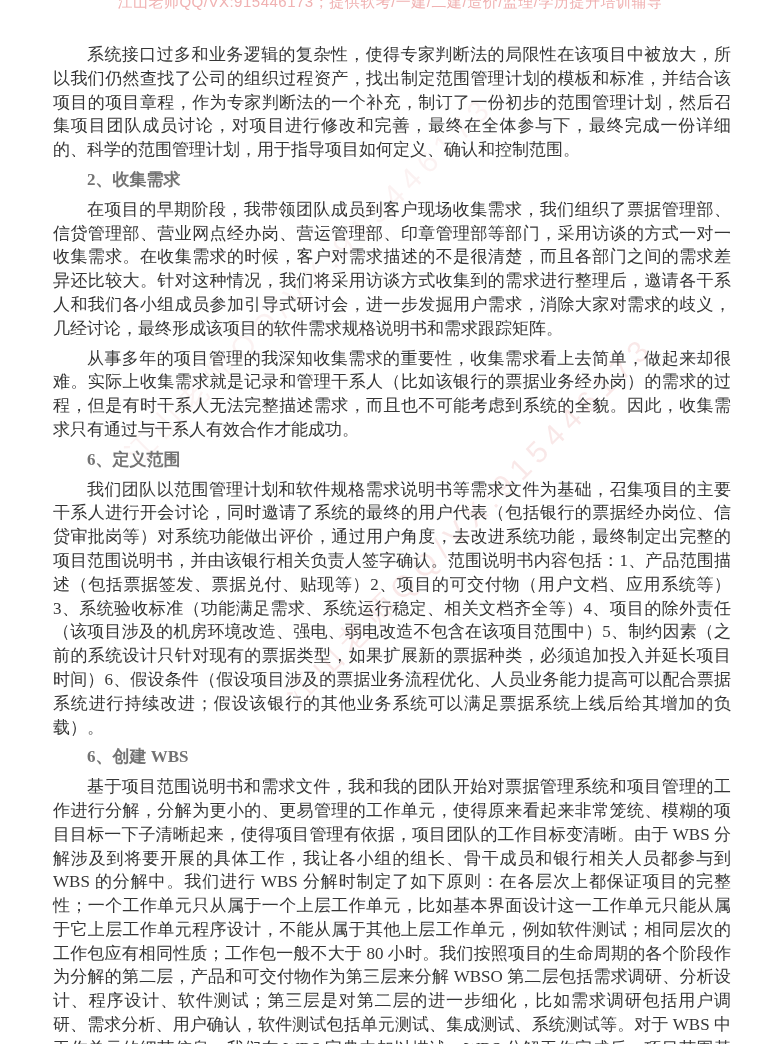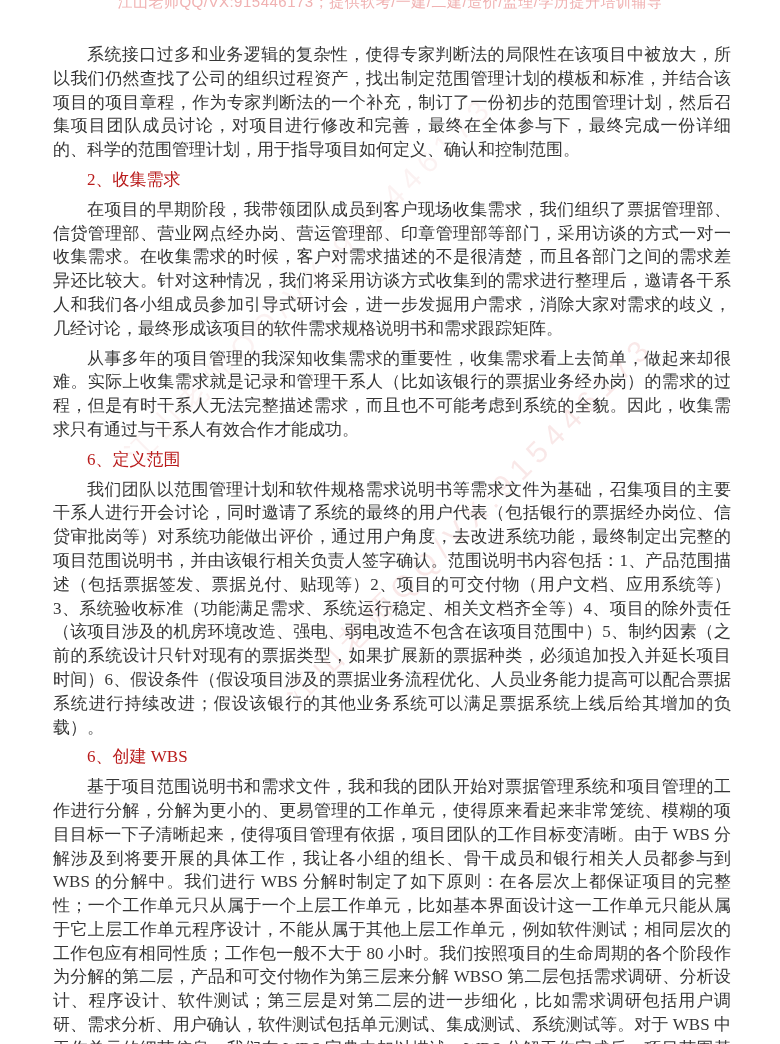--- a/index.html
+++ b/index.html
@@ -64,22 +64,22 @@
     line-height: 23.8px;
     text-align: justify;
     text-justify: inter-ideograph;
   }
   .content p {
     margin: 6px;
     padding: 0;
     text-indent: 2em;
   }
   .content p.heading {
-    font-weight: 400;
-    color: #b91c1c;
+    font-weight: 700;
+    color: #737373;
   }
 </style>
 </head>
 <body>
 
 <div class="page">
 
   <div class="wm-top">江山老师QQ/VX:915446173；提供软考/一建/二建/造价/监理/学历提升培训辅导</div>
 
   <div class="wm-diag wm-diag-1">江山老师QQ/VX:915446173</div>

